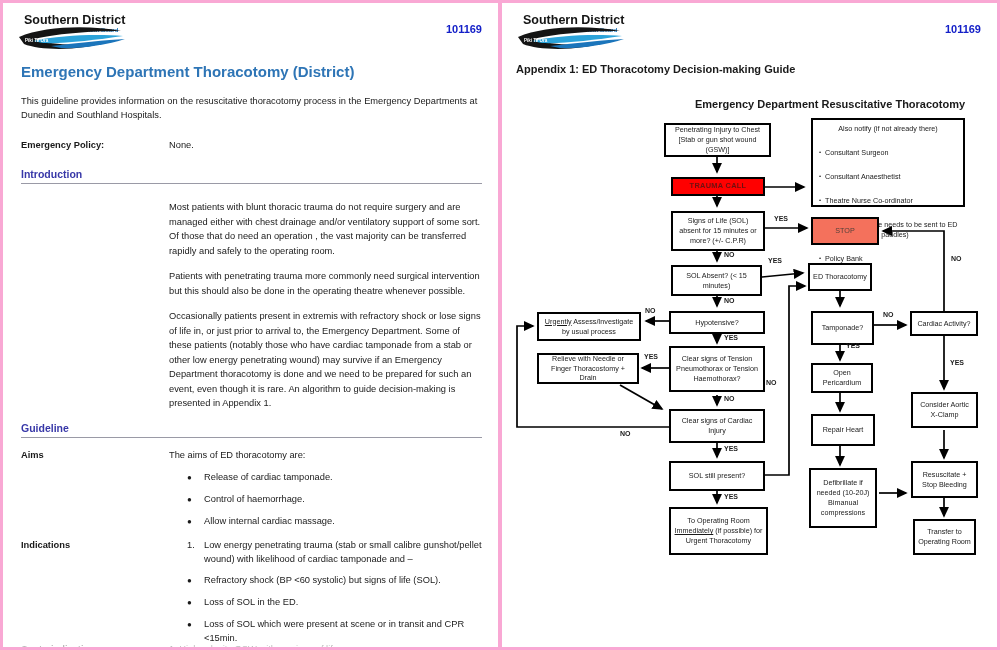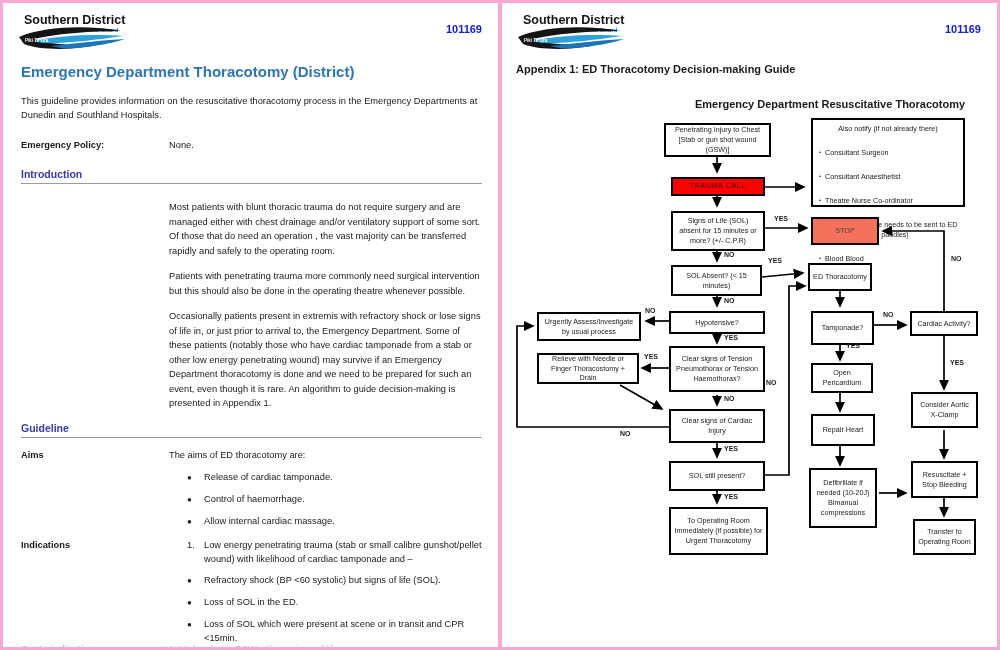--- a/index.html
+++ b/index.html
@@ -53,21 +53,21 @@
   .fc svg.wires { position:absolute; inset:0; }
   .node {
     position:absolute; border:2px solid #000; background:#fff;
     font-size:7.2px; line-height:1.38; text-align:center;
     display:flex; align-items:center; justify-content:center;
     padding:2px 3px;
   }
   .node.thick { border-width:2.5px; }
   .node.red   { background:#ff0000; color:#6e1010; font-weight:bold; letter-spacing:.3px; }
   .node.salmon{ background:#f4715c; color:#503f39;text-align:right; }
-  .node .u { }
+  .node .u { text-decoration:underline; }
   .notify { text-align:left; display:block; padding:4px 5px; }
   .notify .nt { text-align:center; margin-bottom:2px; }
   .notify .ni { padding-left:7px; position:relative; margin-top:14px; }
   .notify .ni::before { content:"•"; position:absolute; left:1px; font-size:6px; top:0.5px; }
   .notify .ni.sub { margin-left:9px; }
   .lbl { position:absolute; font-size:7px; font-weight:bold; }
 </style>
 </head>
 <body>
 
@@ -206,21 +206,21 @@
     <div class="node thick" style="left:162px;top:120px;width:107px;height:34px">Penetrating Injury to Chest [Stab or gun shot wound (GSW)]</div>
 
     <div class="node red" style="left:169px;top:174px;width:94px;height:19px;font-size:7.4px">TRAUMA CALL</div>
 
     <div class="node notify" style="left:309px;top:115px;width:154px;height:89px">
       <div class="nt">Also notify (if not already there)</div>
       <div class="ni">Consultant Surgeon</div>
       <div class="ni">Consultant Anaesthetist</div>
       <div class="ni">Theatre Nurse Co-ordinator</div>
       <div class="ni sub">(A arrival nurse needs to be sent to ED – take internal paddles)</div>
-      <div class="ni">Blood Blood</div>
+      <div class="ni">Policy Bank</div>
     </div>
 
     <div class="node thick" style="left:169px;top:208px;width:94px;height:40px">Signs of Life (SOL) absent for 15 minutes or more? (+/- C.P.R)</div>
 
     <div class="node salmon thick" style="left:309px;top:214px;width:68px;height:28px">STOP</div>
 
     <div class="node" style="left:169px;top:262px;width:91px;height:31px">SOL Absent? (&lt; 15 minutes)</div>
 
     <div class="node" style="left:306px;top:260px;width:64px;height:28px">ED Thoracotomy</div>
 

